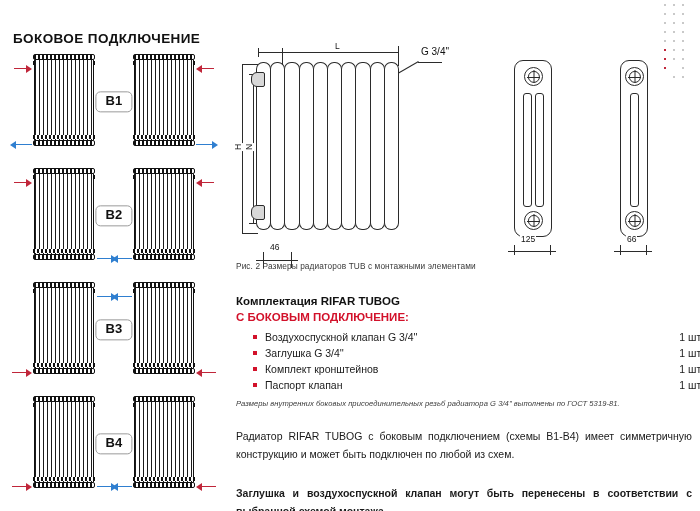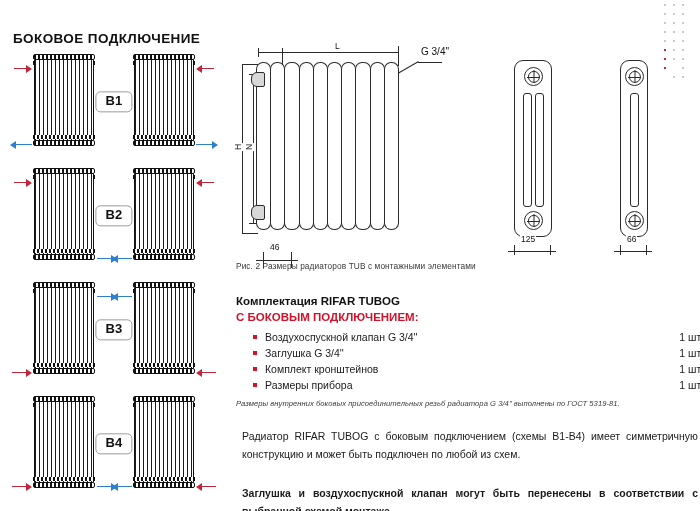--- a/index.html
+++ b/index.html
@@ -96,21 +96,21 @@
 
   .kit-list{position:absolute;left:247px;top:329px;width:456px;}
   .kit-row{position:relative;height:16px;display:flex;align-items:center;font-size:10.5px;color:#1a1a1a;}
   .kit-bullet{width:4px;height:4px;background:#d2112a;margin:0 8px 0 6px;flex:none;}
   .kit-name{flex:1;}
   .kit-qty{font-size:10.5px;color:#1a1a1a;text-align:right;white-space:nowrap;}
 
   .note{position:absolute;left:236px;top:399px;width:456px;
     font-size:7.6px;font-style:italic;color:#3a3a3a;letter-spacing:.05px;}
 
-  .para{position:absolute;left:236px;width:456px;font-size:10.5px;color:#1a1a1a;line-height:18px;margin-left:6px;}
+  .para{position:absolute;left:236px;width:456px;font-size:10.5px;color:#1a1a1a;line-height:18px;}
   .para.p1{top:427px;text-align:justify;}
   .para.p2{top:484px;text-align:justify;font-weight:bold;}
 </style>
 </head>
 <body>
 
 <div class="page">
 
   <div class="page-title">БОКОВОЕ ПОДКЛЮЧЕНИЕ</div>
 
@@ -381,41 +381,41 @@
     </div>
     <div class="dimline" style="left:128px;top:215px;width:1px;height:10px;"></div>
     <div class="dimline" style="left:154px;top:215px;width:1px;height:10px;"></div>
     <div class="dimline" style="left:122px;top:221px;width:38px;height:1px;"></div>
     <div class="dimtxt" style="left:134px;top:204px;">66</div>
   </div>
 
   <div class="caption">Рис. 2 Размеры радиаторов TUB с монтажными элементами</div>
 
   <div class="kit-title">Комплектация RIFAR TUBOG</div>
-  <div class="kit-sub">С БОКОВЫМ ПОДКЛЮЧЕНИЕМ:</div>
+  <div class="kit-sub">С БОКОВЫМ ПОДКЛЮЧЕНИЕ:</div>
 
   <div class="kit-list" id="kit-list">
       <div class="kit-row">
         <span class="kit-bullet"></span>
         <span class="kit-name">Воздухоспускной клапан G 3/4''</span>
         <span class="kit-qty">1 шт.</span>
       </div>
       <div class="kit-row">
         <span class="kit-bullet"></span>
         <span class="kit-name">Заглушка G 3/4''</span>
         <span class="kit-qty">1 шт.</span>
       </div>
       <div class="kit-row">
         <span class="kit-bullet"></span>
         <span class="kit-name">Комплект кронштейнов</span>
         <span class="kit-qty">1 шт.</span>
       </div>
       <div class="kit-row">
         <span class="kit-bullet"></span>
-        <span class="kit-name">Размеры прибора</span>
+        <span class="kit-name">Паспорт клапан</span>
         <span class="kit-qty">1 шт.</span>
       </div>
     </div>
 
   <div class="note">Размеры внутренних боковых присоединительных резьб радиатора G 3/4’’ выполнены по ГОСТ 5319-81.</div>
 
   <div class="para p1">Радиатор RIFAR TUBOG с боковым подключением (схемы В1-В4) имеет симметричную конструкцию и может быть подключен по любой из схем.</div>
   <div class="para p2">Заглушка и воздухоспускной клапан могут быть перенесены в соответствии с выбранной схемой монтажа.</div>
 </div>
 

